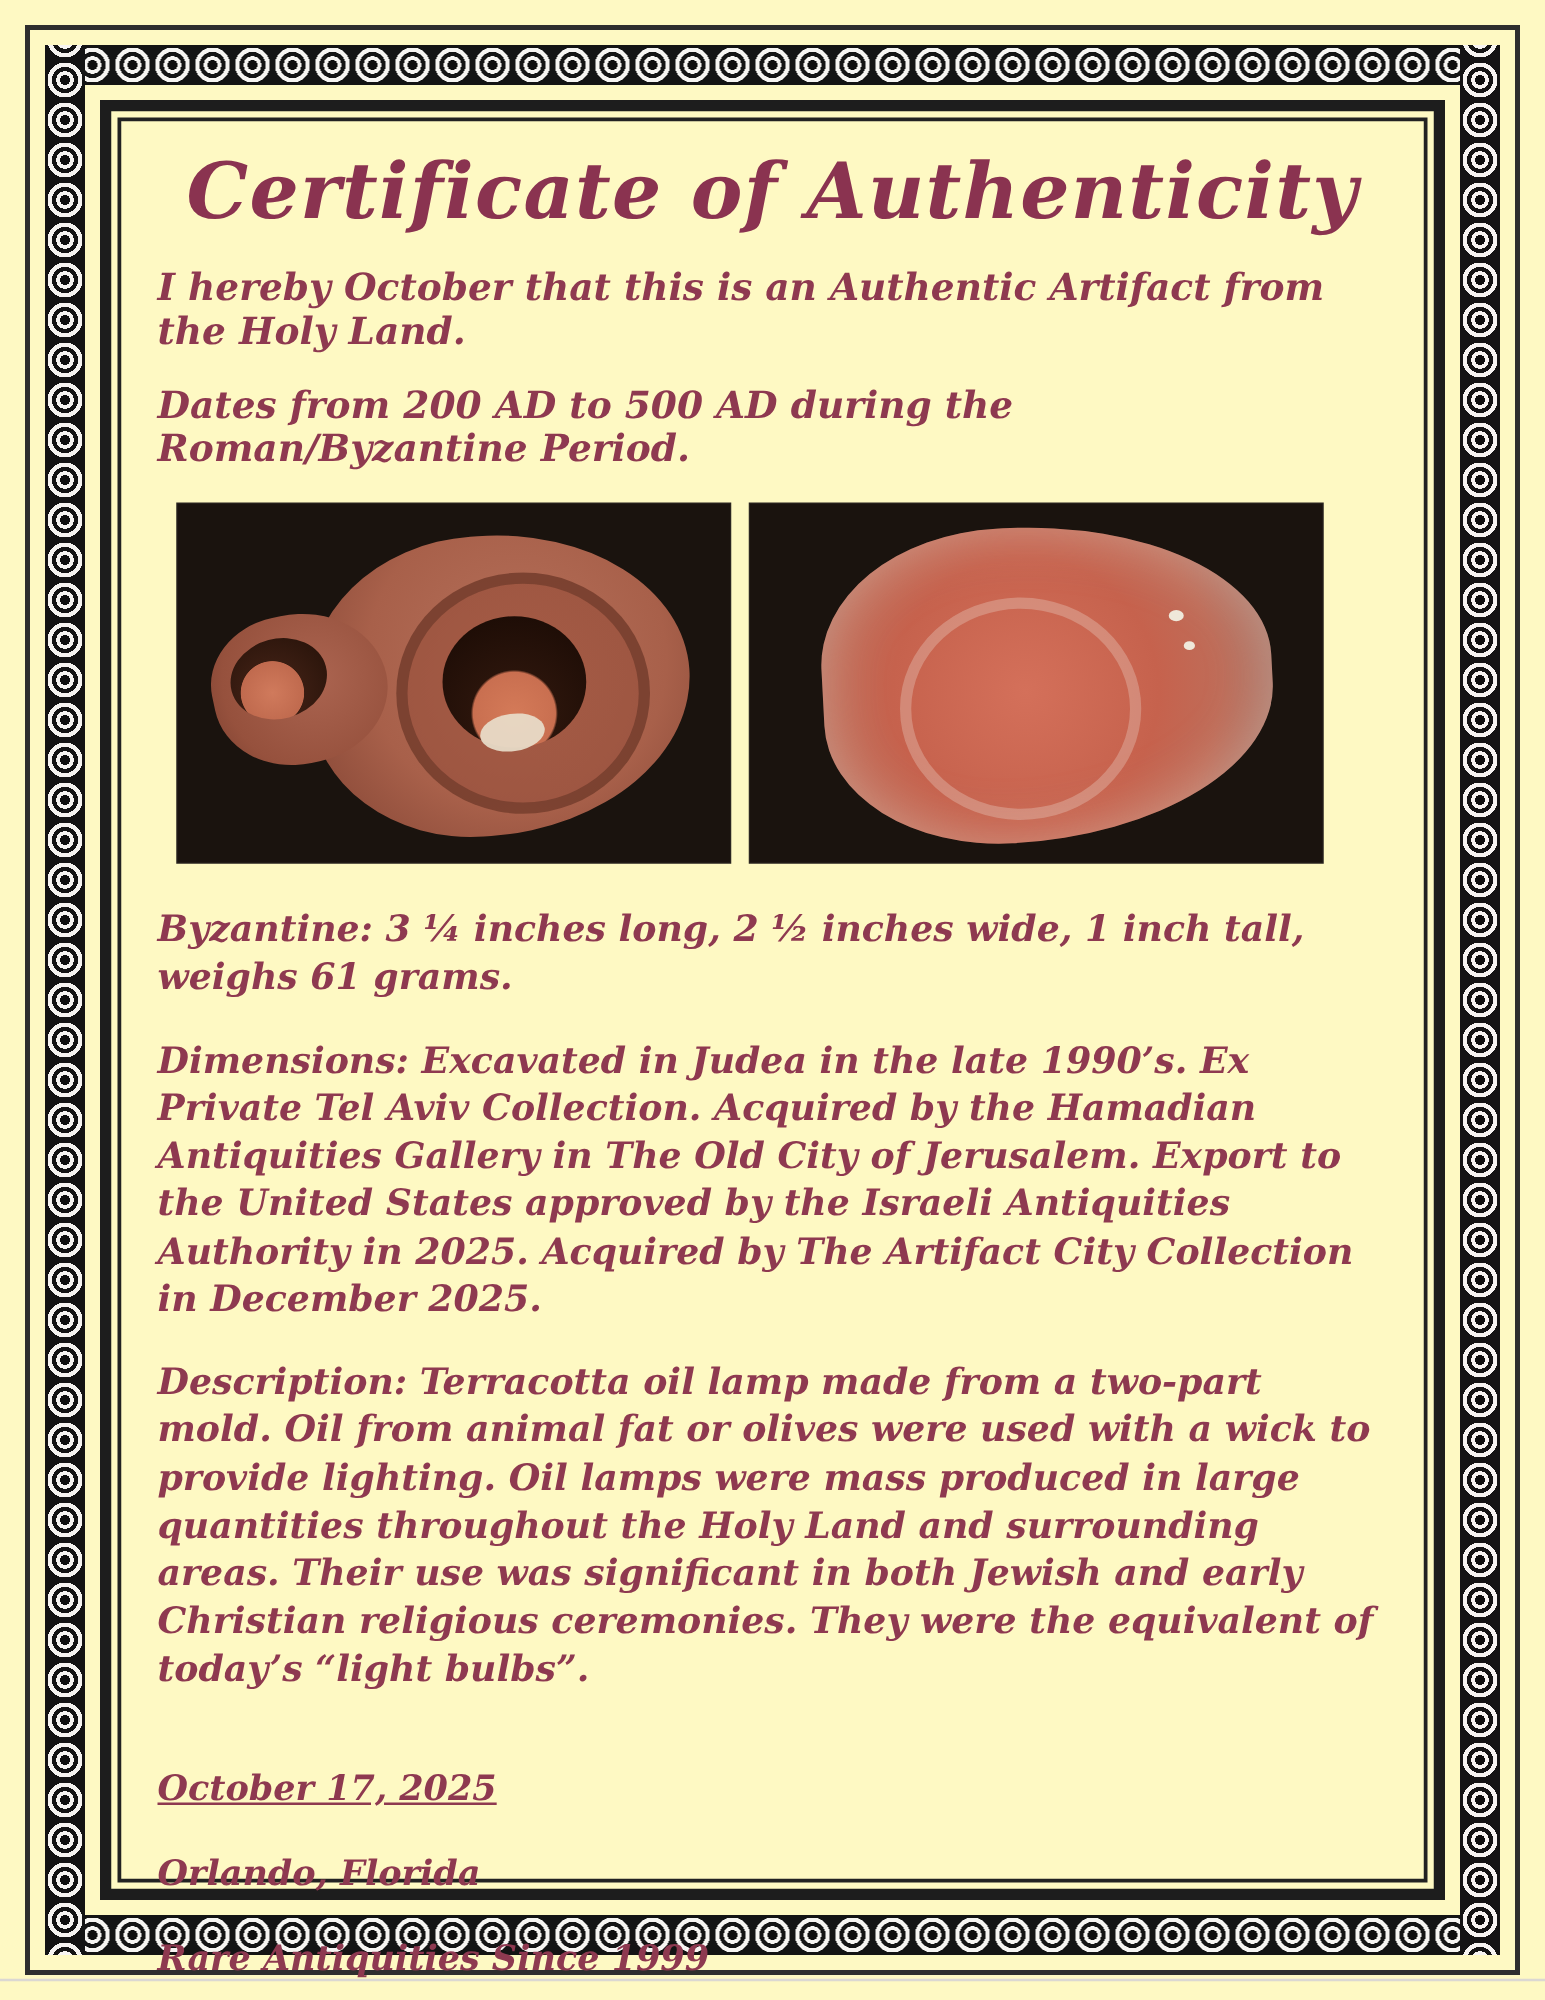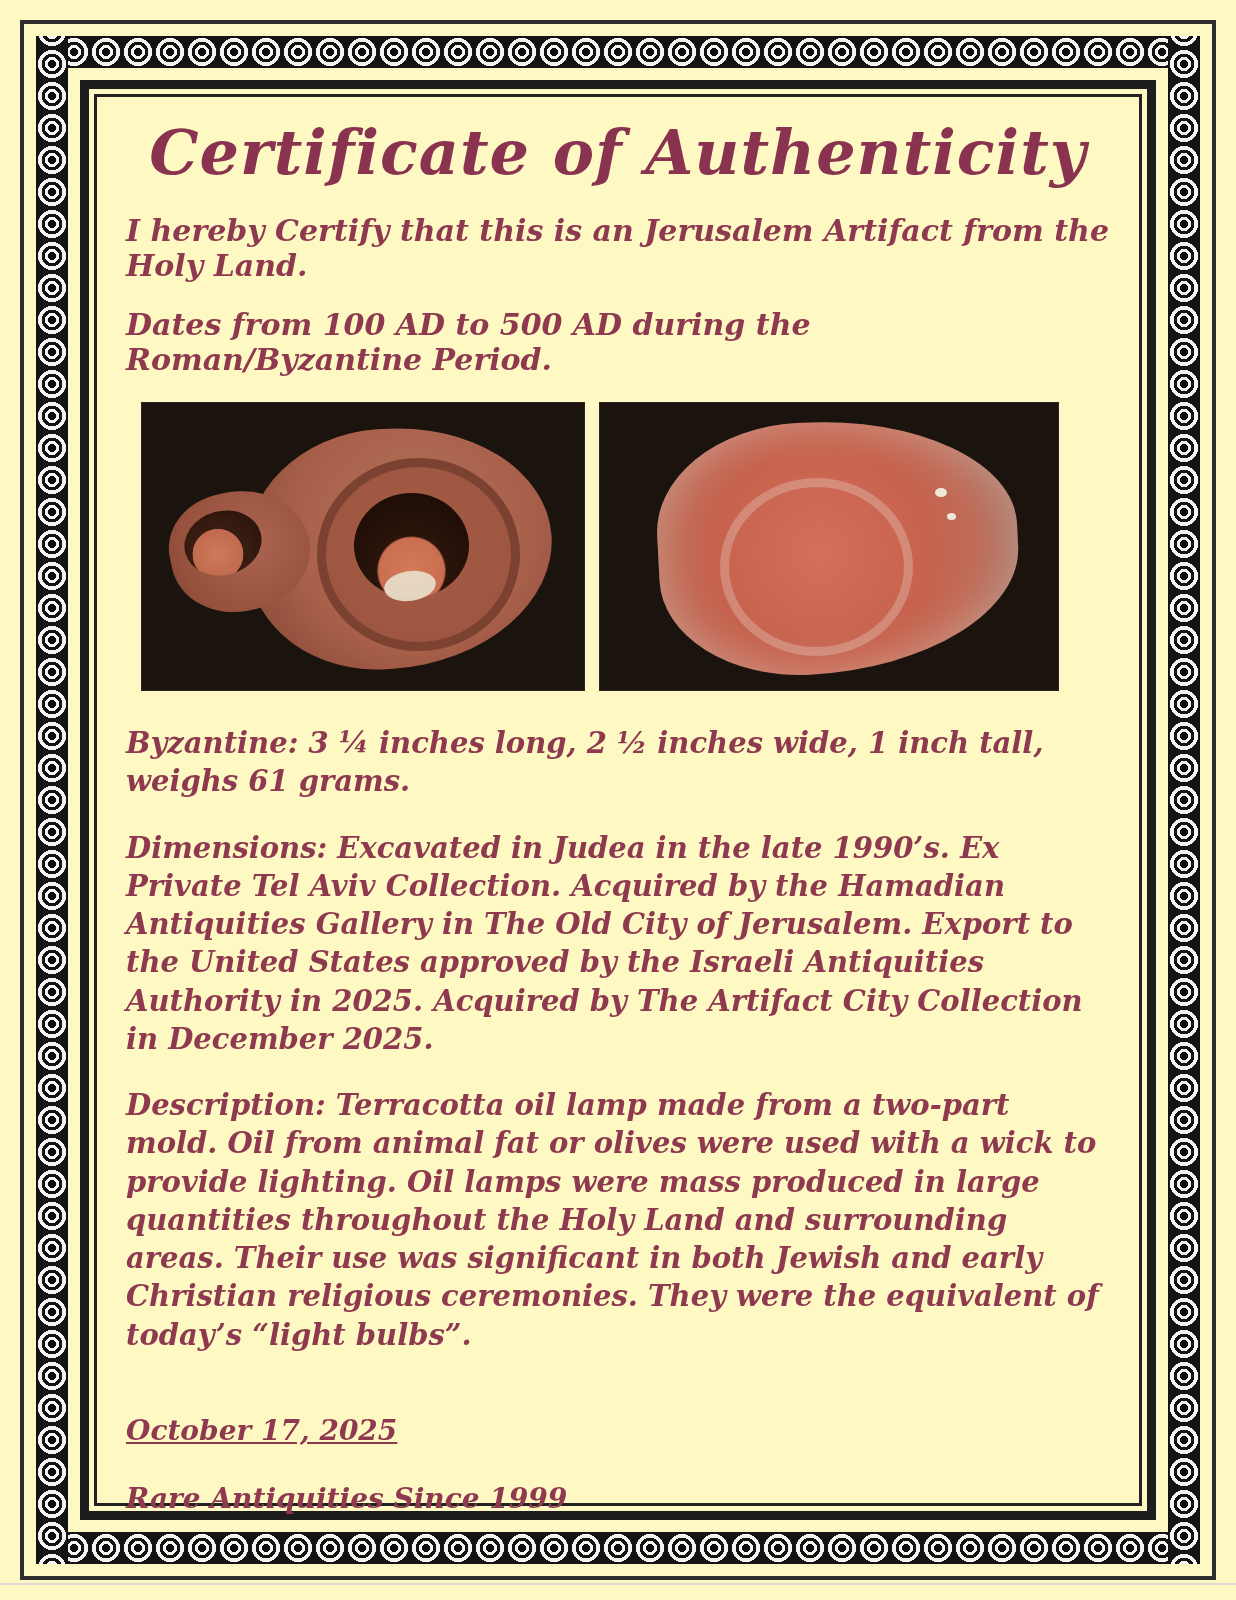--- a/index.html
+++ b/index.html
@@ -120,22 +120,22 @@
   <div class="band-strip band-left"></div>
   <div class="band-strip band-right"></div>
   <div class="frame-mid"></div>
   <div class="frame-inner"></div>
   <div class="scan-edge"></div>
 
   <div class="content">
 
     <h1 class="title">Certificate of Authenticity</h1>
 
-    <p class="intro-line">I hereby Certify that this is an Jerusalem Artifact from the Holy Land.</p>
-    <p class="intro-line">Dates from 100 AD to 500 AD during the Roman/Byzantine Period.</p>
+    <p class="intro-line">I hereby October that this is an Authentic Artifact from the Holy Land.</p>
+    <p class="intro-line">Dates from 200 AD to 500 AD during the Roman/Byzantine Period.</p>
 
     <div class="photo-row">
       <div class="photo photo-left" role="img" aria-label="Terracotta oil lamp seen from above with central filling hole and spout">
         <div class="lamp-body"></div>
         <div class="lamp-spout"></div>
         <div class="spout-hole"></div>
         <div class="lamp-ridge"></div>
         <div class="lamp-hole"></div>
         <div class="lamp-patch"></div>
       </div>
@@ -149,18 +149,19 @@
 
     <p class="para"><span class="label">Byzantine:</span> <span>3 ¼ inches long, 2 ½ inches wide, 1 inch tall, weighs 61 grams.</span></p>
 
     <p class="para"><span class="label">Dimensions:</span> <span>Excavated in Judea in the late 1990’s. Ex Private Tel Aviv Collection. Acquired by the Hamadian Antiquities Gallery in The Old City of Jerusalem. Export to the United States approved by the Israeli Antiquities Authority in 2025. Acquired by The Artifact City Collection in December 2025.</span></p>
 
     <p class="para"><span class="label">Description:</span> <span>Terracotta oil lamp made from a two-part mold. Oil from animal fat or olives were used with a wick to provide lighting. Oil lamps were mass produced in large quantities throughout the Holy Land and surrounding areas. Their use was significant in both Jewish and early Christian religious ceremonies. They were the equivalent of today’s “light bulbs”.</span></p>
 
     <div class="sig-grid">
       <div class="meta-col">
         <div class="meta-date">October 17, 2025</div>
+        <div class="meta-loc">Orlando, Florida</div>
         <div class="meta-tag">Rare Antiquities Since 1999</div>
       </div>
     </div>
 
   </div>
 </div>
 
 </body></html>

